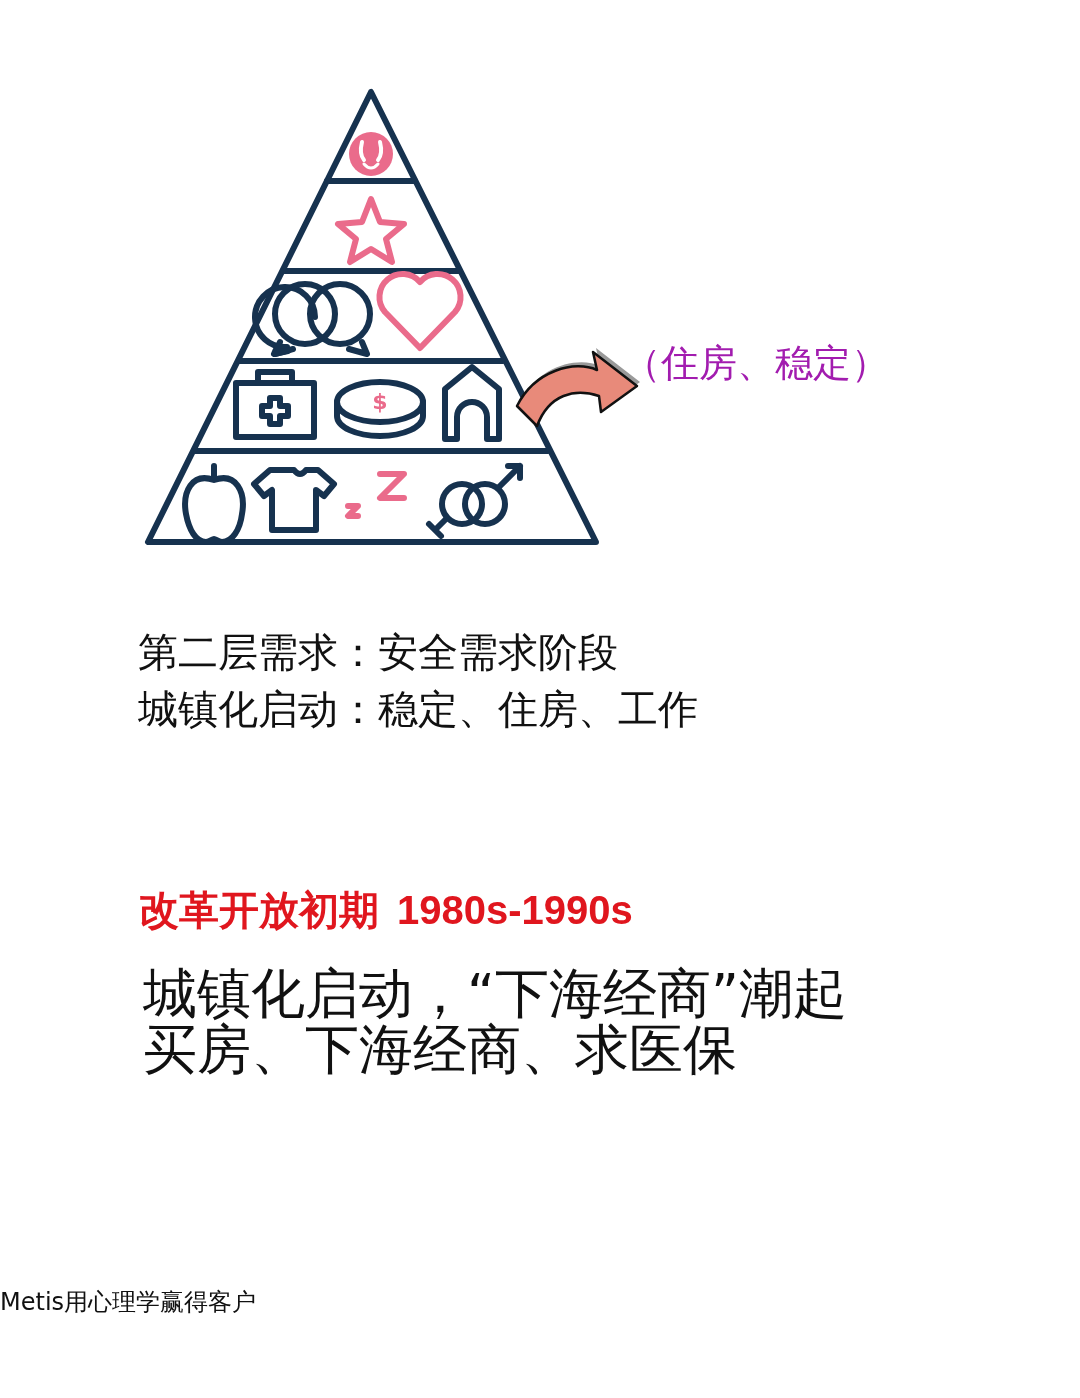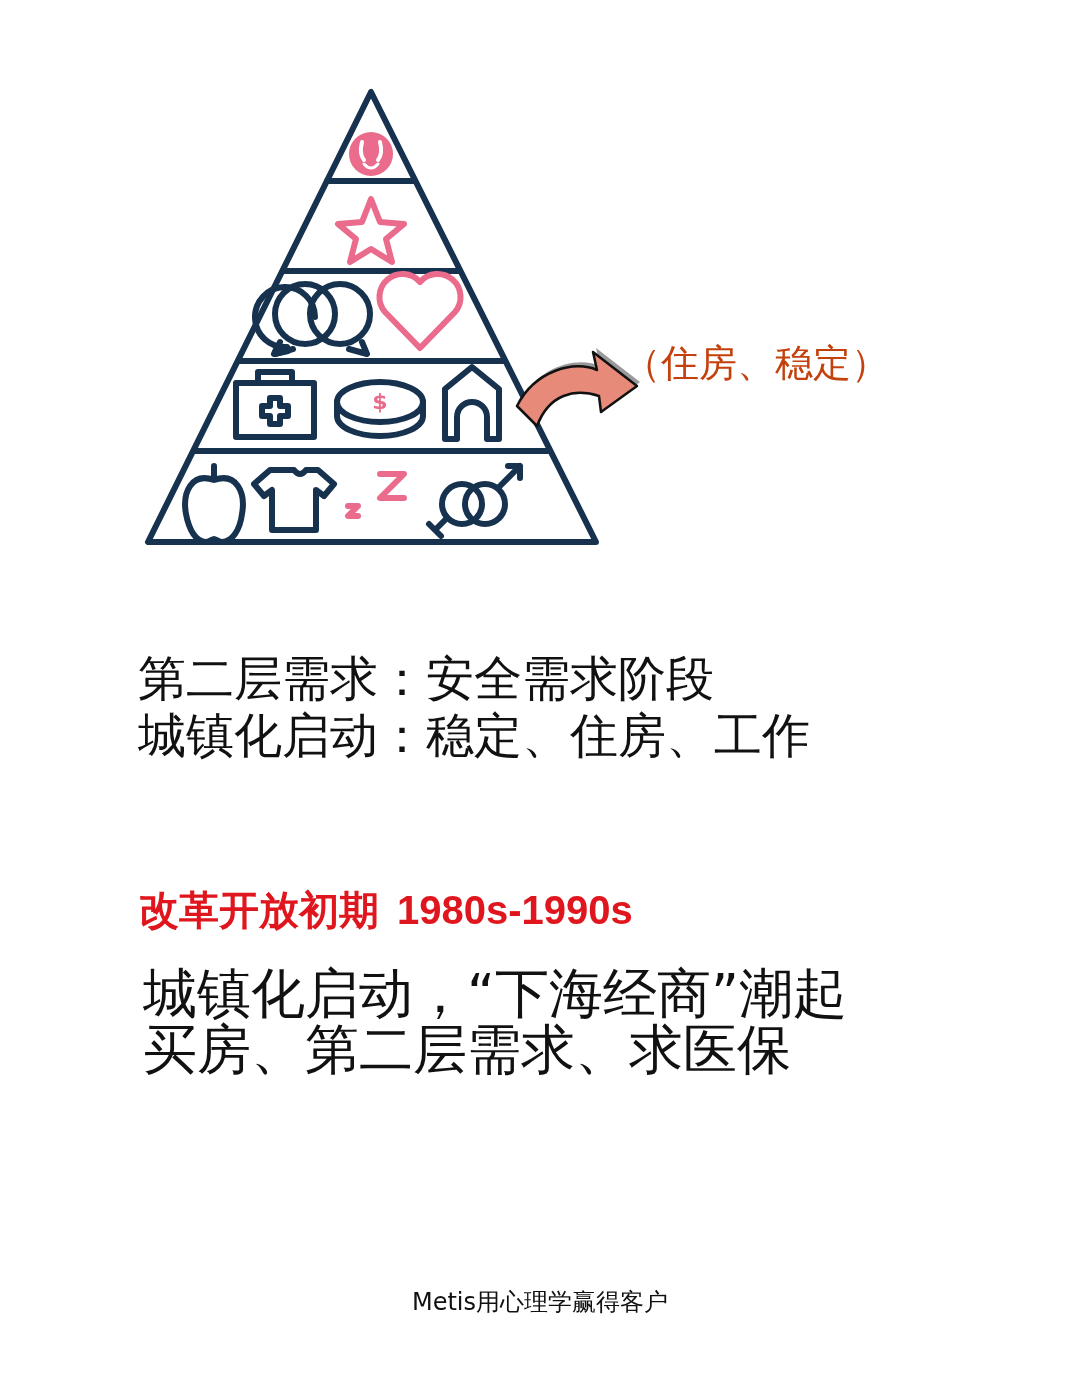--- a/index.html
+++ b/index.html
@@ -4,26 +4,26 @@
   <style>
     html, body { margin: 0; padding: 0; }
     body {
       width: 1080px; height: 1398px; background: #ffffff; position: relative; overflow: hidden;
       font-family: "DejaVu Sans", "Liberation Sans", sans-serif; color: #111111;
     }
     .pyramid { position: absolute; left: 140px; top: 84px; width: 470px; height: 470px; }
     .arrow { position: absolute; left: 505px; top: 340px; width: 135px; height: 100px; }
     .callout { position: absolute; left: 630px; top: 340px; width: 260px; text-align: center; }
     .callout-title { font-size: 40px; font-weight: bold; line-height: 48px; color: #111; letter-spacing: 1px; }
-    .callout-sub { font-size: 38px; line-height: 46px; color: #c2410c; margin-left: -8px; }
-    .info { position: absolute; left: 138px; top: 650px; font-size: 48px; line-height: 57px; color: #111; }
+    .callout-sub { font-size: 38px; line-height: 46px; color: #a21caf; margin-left: -8px; }
+    .info { position: absolute; left: 138px; top: 624px; font-size: 40px; line-height: 57px; color: #111; }
     .era { position: absolute; left: 139px; top: 884px; font-size: 40px; font-weight: bold; color: #e0161e; line-height: 52px; white-space: nowrap; }
     .era .years { margin-left: 18px; font-family: "Liberation Sans", sans-serif; }
     .desc { position: absolute; left: 143px; top: 966px; font-size: 54px; line-height: 56px; color: #111; }
-    .footer { position: absolute; left: 0; width: 1080px; top: 1286px; text-align: center; font-size: 24px; color: #111; }
+    .footer { position: absolute; left: 0; width: 1080px; top: 1286px; text-align: left; font-size: 24px; color: #111; }
   </style>
 </head>
 <body>
 
 <div class="pyramid">
   <svg width="470" height="470" viewBox="0 0 470 470" fill="none" stroke-linecap="round" stroke-linejoin="round">
 
     <g stroke="#16324f" stroke-width="6">
       <polygon points="231,8 8,458 456,458"></polygon>
       <line x1="187" y1="97" x2="275" y2="97"></line>
@@ -90,16 +90,16 @@
   <div>第二层需求：安全需求阶段</div>
   <div>城镇化启动：稳定、住房、工作</div>
 </div>
 
 <div class="era">
   <span>改革开放初期</span><span class="years">1980s-1990s</span>
 </div>
 
 <div class="desc">
   <div>城镇化启动，“下海经商”潮起</div>
-  <div>买房、第二层需求、求医保</div>
+  <div>买房、下海经商、求医保</div>
 </div>
 
 <div class="footer">Metis用心理学赢得客户</div>
 
 </body></html>

